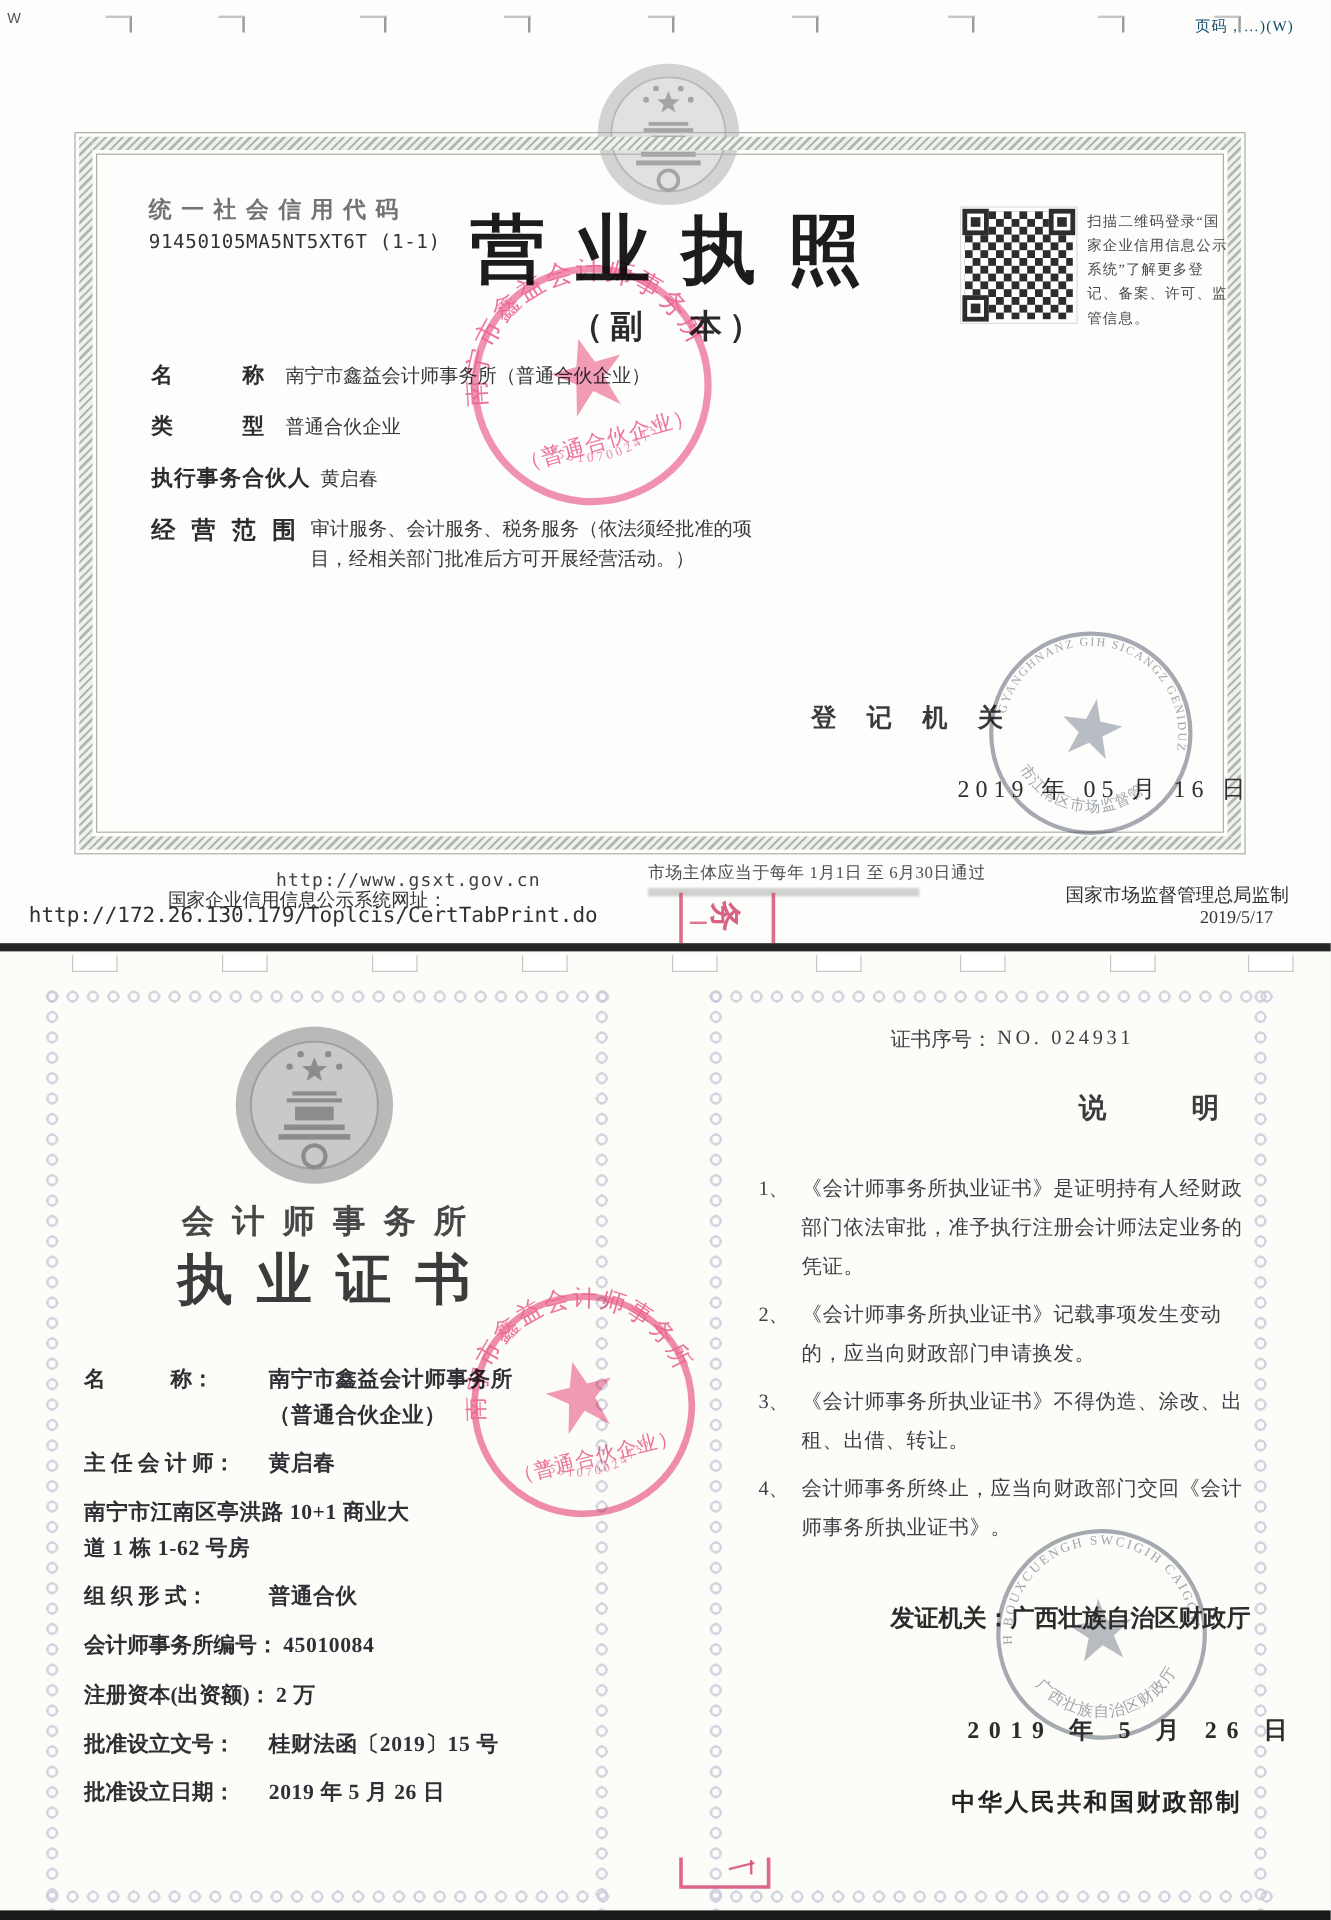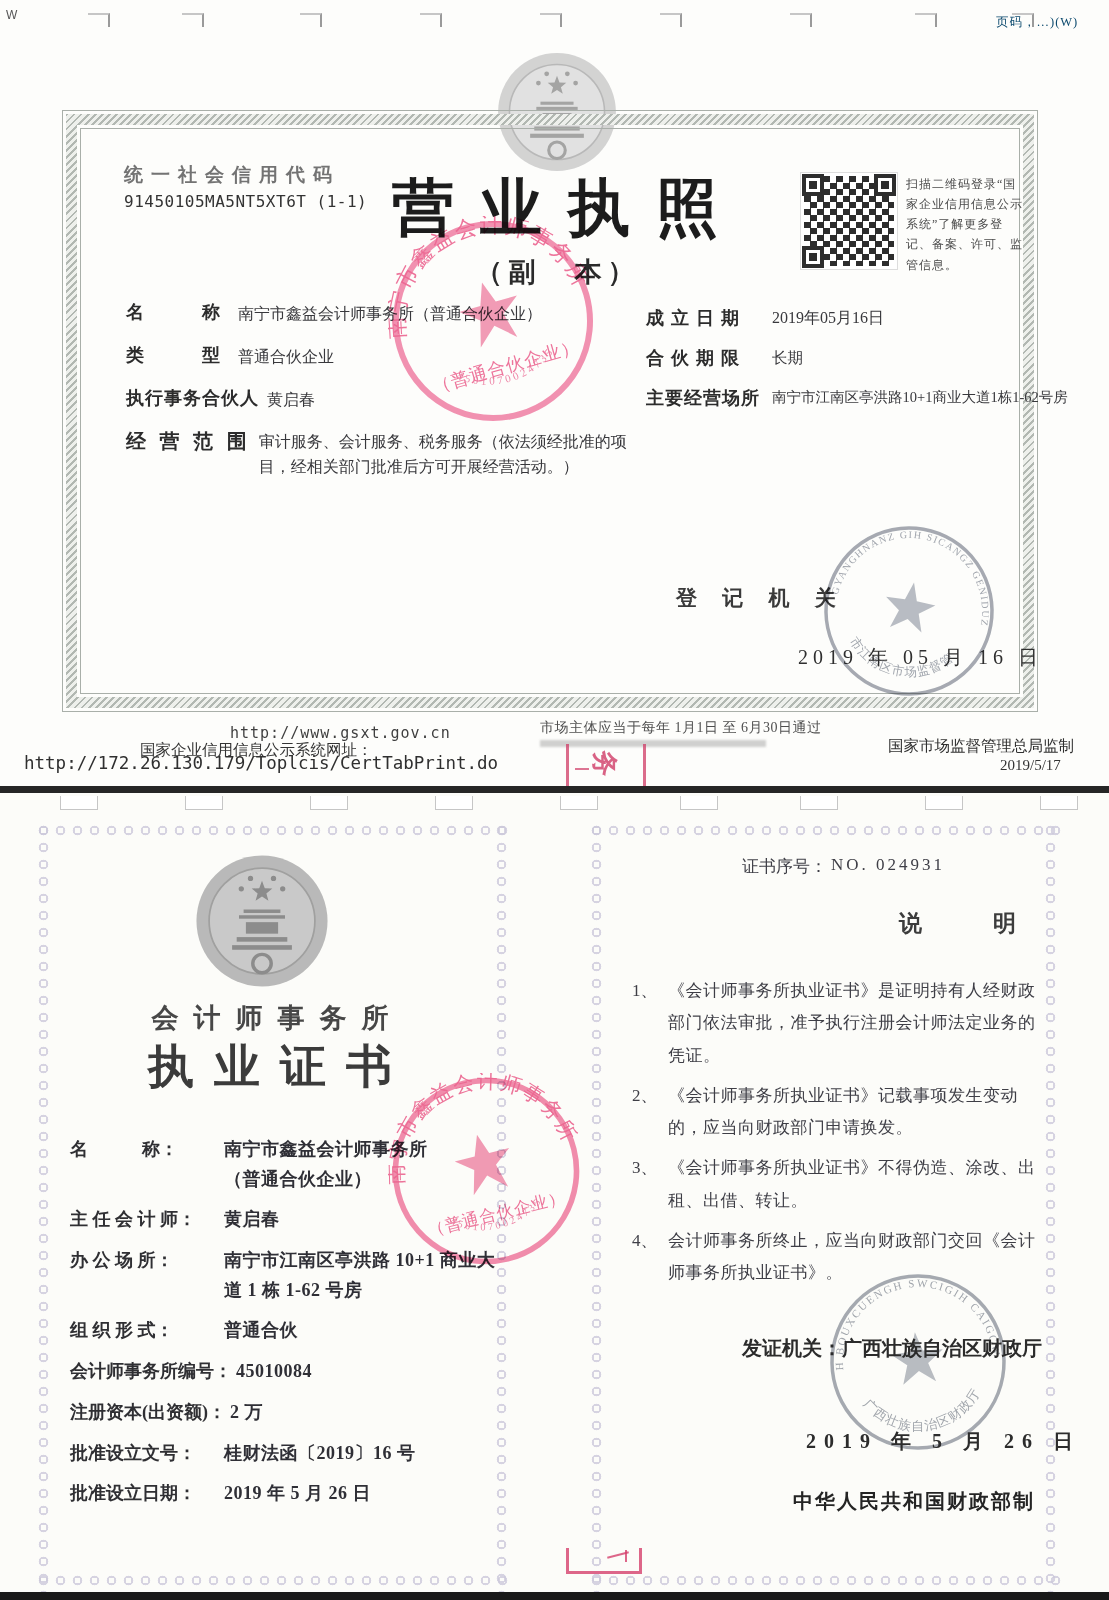--- a/index.html
+++ b/index.html
@@ -196,34 +196,20 @@
     <div class="f-row">
       <span class="lblL">执行事务合伙人</span>
       <span class="valL">黄启春</span>
     </div>
     <div class="f-row">
       <span class="lblL" style="font-size:20px;letter-spacing:4px;">经 营 范 围</span>
       <span class="valL vwrap">审计服务、会计服务、税务服务（依法须经批准的项目，经相关部门批准后方可开展经营活动。）</span>
     </div>
   </div>
 
-  <div class="abs fieldsR">
-    <div class="f-row">
-      <span class="lblR">成 立 日 期</span>
-      <span class="valR" style="font-size:16px">2019年05月16日</span>
-    </div>
-    <div class="f-row">
-      <span class="lblR">合 伙 期 限</span>
-      <span class="valR">长期</span>
-    </div>
-    <div class="f-row">
-      <span class="lblR">主要经营场所</span>
-      <span class="valR" style="font-size:14.5px">南宁市江南区亭洪路10+1商业大道1栋1-62号房</span>
-    </div>
-  </div>
 
   <div class="abs registrar">登 记 机 关</div>
   <div class="abs date1">2019 年 05 月 16 日</div>
 
   <div class="seal seal-red1">
     <svg viewBox="0 0 210 210">
       <g transform="rotate(-16 105 105)">
         <circle cx="105" cy="105" r="97" fill="none" stroke="#ef6e99" stroke-width="6" opacity=".75"></circle>
         <path id="ra1" d="M 16,105 A 89,89 0 1 1 194,105" fill="none"></path>
         <text font-size="22" fill="#ee6794" letter-spacing="2" opacity=".9">
@@ -322,39 +308,38 @@
     <div class="f2-row">
       <span class="lbl2">名　　　称：</span>
       <span class="val2">南宁市鑫益会计师事务所
 （普通合伙企业）</span>
     </div>
     <div class="f2-row">
       <span class="lbl2">主 任 会 计 师：</span>
       <span class="val2">黄启春</span>
     </div>
     <div class="f2-row">
-      <span class="lbl2">办 公 场 所：</span>
       <span class="val2">南宁市江南区亭洪路 10+1 商业大
 道 1 栋 1-62 号房</span>
     </div>
     <div class="f2-row">
       <span class="lbl2">组 织 形 式：</span>
       <span class="val2">普通合伙</span>
     </div>
     <div class="f2-row">
       <span class="lbl2">会计师事务所编号：</span>
       <span class="val2">45010084</span>
     </div>
     <div class="f2-row">
       <span class="lbl2">注册资本(出资额)：</span>
       <span class="val2">2 万</span>
     </div>
     <div class="f2-row">
       <span class="lbl2">批准设立文号：</span>
-      <span class="val2">桂财法函〔2019〕16 号</span>
+      <span class="val2">桂财法函〔2019〕15 号</span>
     </div>
     <div class="f2-row">
       <span class="lbl2">批准设立日期：</span>
       <span class="val2">2019 年 5 月 26 日</span>
     </div>
   </div>
 
   <div class="seal seal-red2">
     <svg viewBox="0 0 210 210">
       <g transform="rotate(-14 105 105)">

